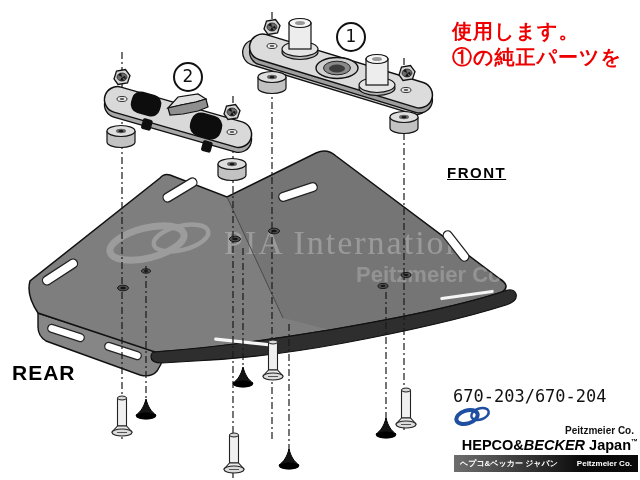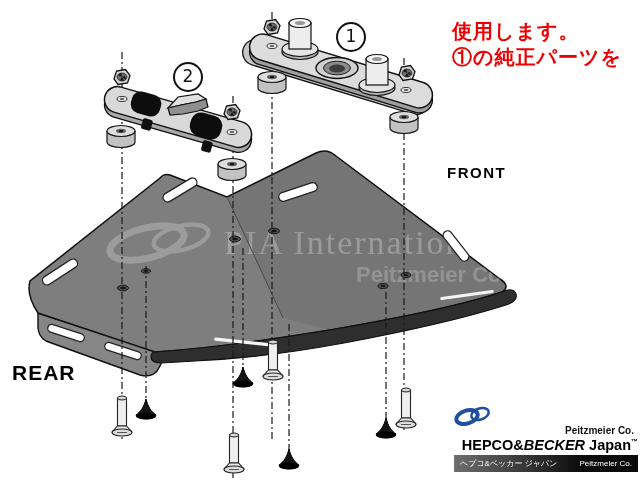--- a/index.html
+++ b/index.html
@@ -5,37 +5,37 @@
   html,body{margin:0;padding:0;}
   body{width:640px;height:480px;background:#ffffff;font-family:"Liberation Sans",sans-serif;overflow:hidden;}
   .stage{position:relative;width:640px;height:480px;background:#fff;}
   .stage svg{position:absolute;left:0;top:0;}
   .callout{position:absolute;width:26px;height:26px;border:2px solid #111;border-radius:50%;
            background:#fff;color:#111;font-size:17px;line-height:25px;text-align:center;
            font-family:"DejaVu Sans",sans-serif;}
   .note{position:absolute;left:452px;top:18px;color:#ee0000;font-size:20px;line-height:26px;
         font-weight:600;letter-spacing:1px;white-space:nowrap;}
   .front-label{position:absolute;left:447px;top:164px;font-size:15px;font-weight:bold;
-               letter-spacing:1.5px;color:#000;}
+               letter-spacing:1.5px;color:#000;text-decoration:underline;}
   .rear-label{position:absolute;left:12px;top:361px;font-size:21px;font-weight:bold;
               letter-spacing:1px;color:#000000;}
   .part-number{position:absolute;left:453px;top:386px;font-size:17px;color:#111;
                font-family:"DejaVu Sans Mono","Liberation Mono",monospace;letter-spacing:0px;}
   .brand{position:absolute;right:2px;top:404px;width:184px;text-align:right;}
   .brand-row1{display:flex;align-items:center;justify-content:flex-end;gap:3px;height:24px;}
   .pia-text{font-family:"Liberation Serif",serif;font-size:16px;color:#121c30;letter-spacing:0.5px;}
   .pia-i{display:inline-block;width:7px;height:12px;margin:0 1px;vertical-align:-1px;
          background:repeating-linear-gradient(to bottom,#16233f 0 2px,#ffffff 2px 4px);}
   .pia-co{font-size:10px;font-weight:bold;color:#111;margin-top:-3px;padding-right:4px;}
   .hepco{font-size:14.5px;font-weight:800;color:#000;margin-top:1px;white-space:nowrap;}
   .hepco .it{font-style:italic;}
   .hepco sup{font-size:7px;}
   .brand-bar{margin-top:2px;height:17px;background:linear-gradient(to right,#6e6e6e,#0a0a0a 70%);
              display:flex;justify-content:space-between;align-items:center;
-             padding:0 6px;color:#fff;font-size:8px;font-weight:normal;white-space:nowrap;}
+             padding:0 6px;color:#fff;font-size:8px;font-weight:bold;white-space:nowrap;}
 </style>
 </head>
 <body>
 
 <div class="stage">
 
 <svg width="640" height="480" viewBox="0 0 640 480">
   <defs>
     <path id="plateTop" d="M170,175 L227,197 L316,153 Q327,148 336,156 L500,279
              Q511,286 502,292 C460,306 400,318 330,330 C280,338 230,346 185,350
@@ -237,20 +237,21 @@
   <div class="callout" style="left:173px;top:62px;">2</div>
 
   <div class="note">
     <div>使用します。</div>
     <div>①の純正パーツを</div>
   </div>
 
   <div class="front-label">FRONT</div>
   <div class="rear-label">REAR</div>
 
+  <div class="part-number">670-203/670-204</div>
 
   <div class="brand">
     <div class="brand-row1">
       <svg width="38" height="24" viewBox="0 0 38 24">
         <ellipse cx="13" cy="13" rx="11" ry="6.5" transform="rotate(-18 13 13)" fill="none" stroke="#1e4fa0" stroke-width="4"></ellipse>
         <ellipse cx="26" cy="10" rx="9" ry="5.5" transform="rotate(-18 26 10)" fill="none" stroke="#1e4fa0" stroke-width="2.5"></ellipse>
       </svg>
     </div>
     <div class="pia-co">Peitzmeier Co.</div>
     <div class="hepco"><span>HEPCO&amp;</span><span class="it">BECKER</span><span> Japan</span><sup>™</sup></div>

